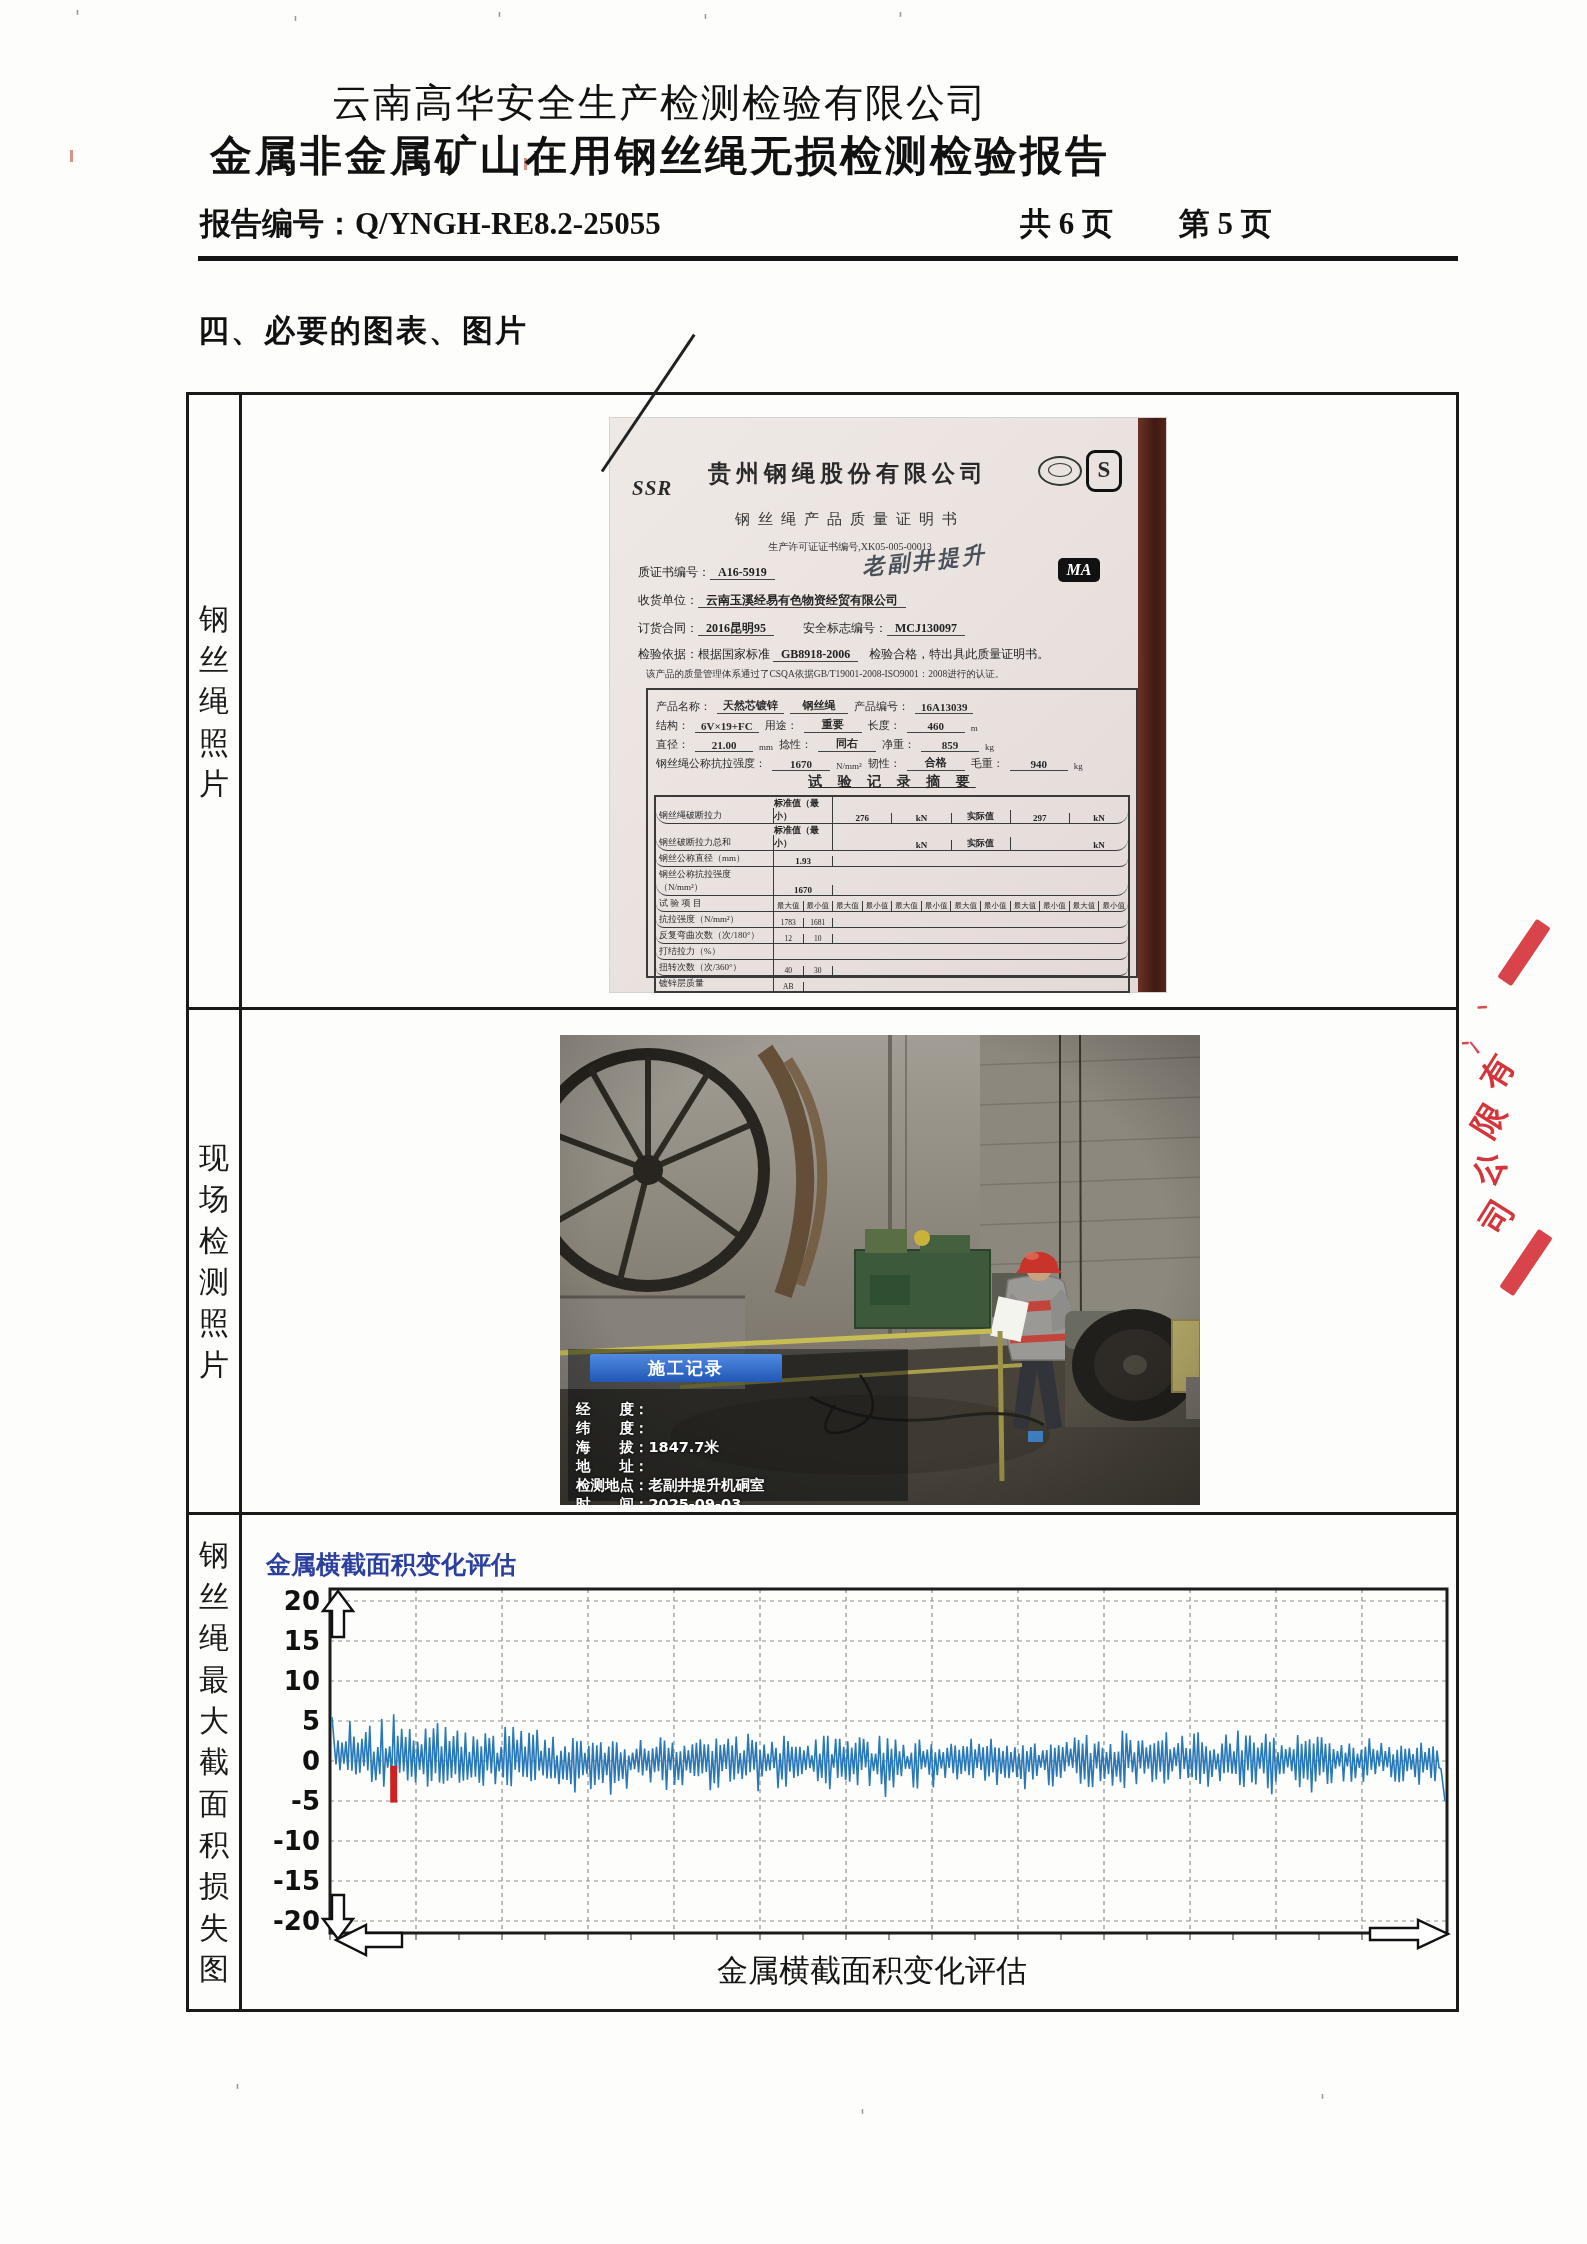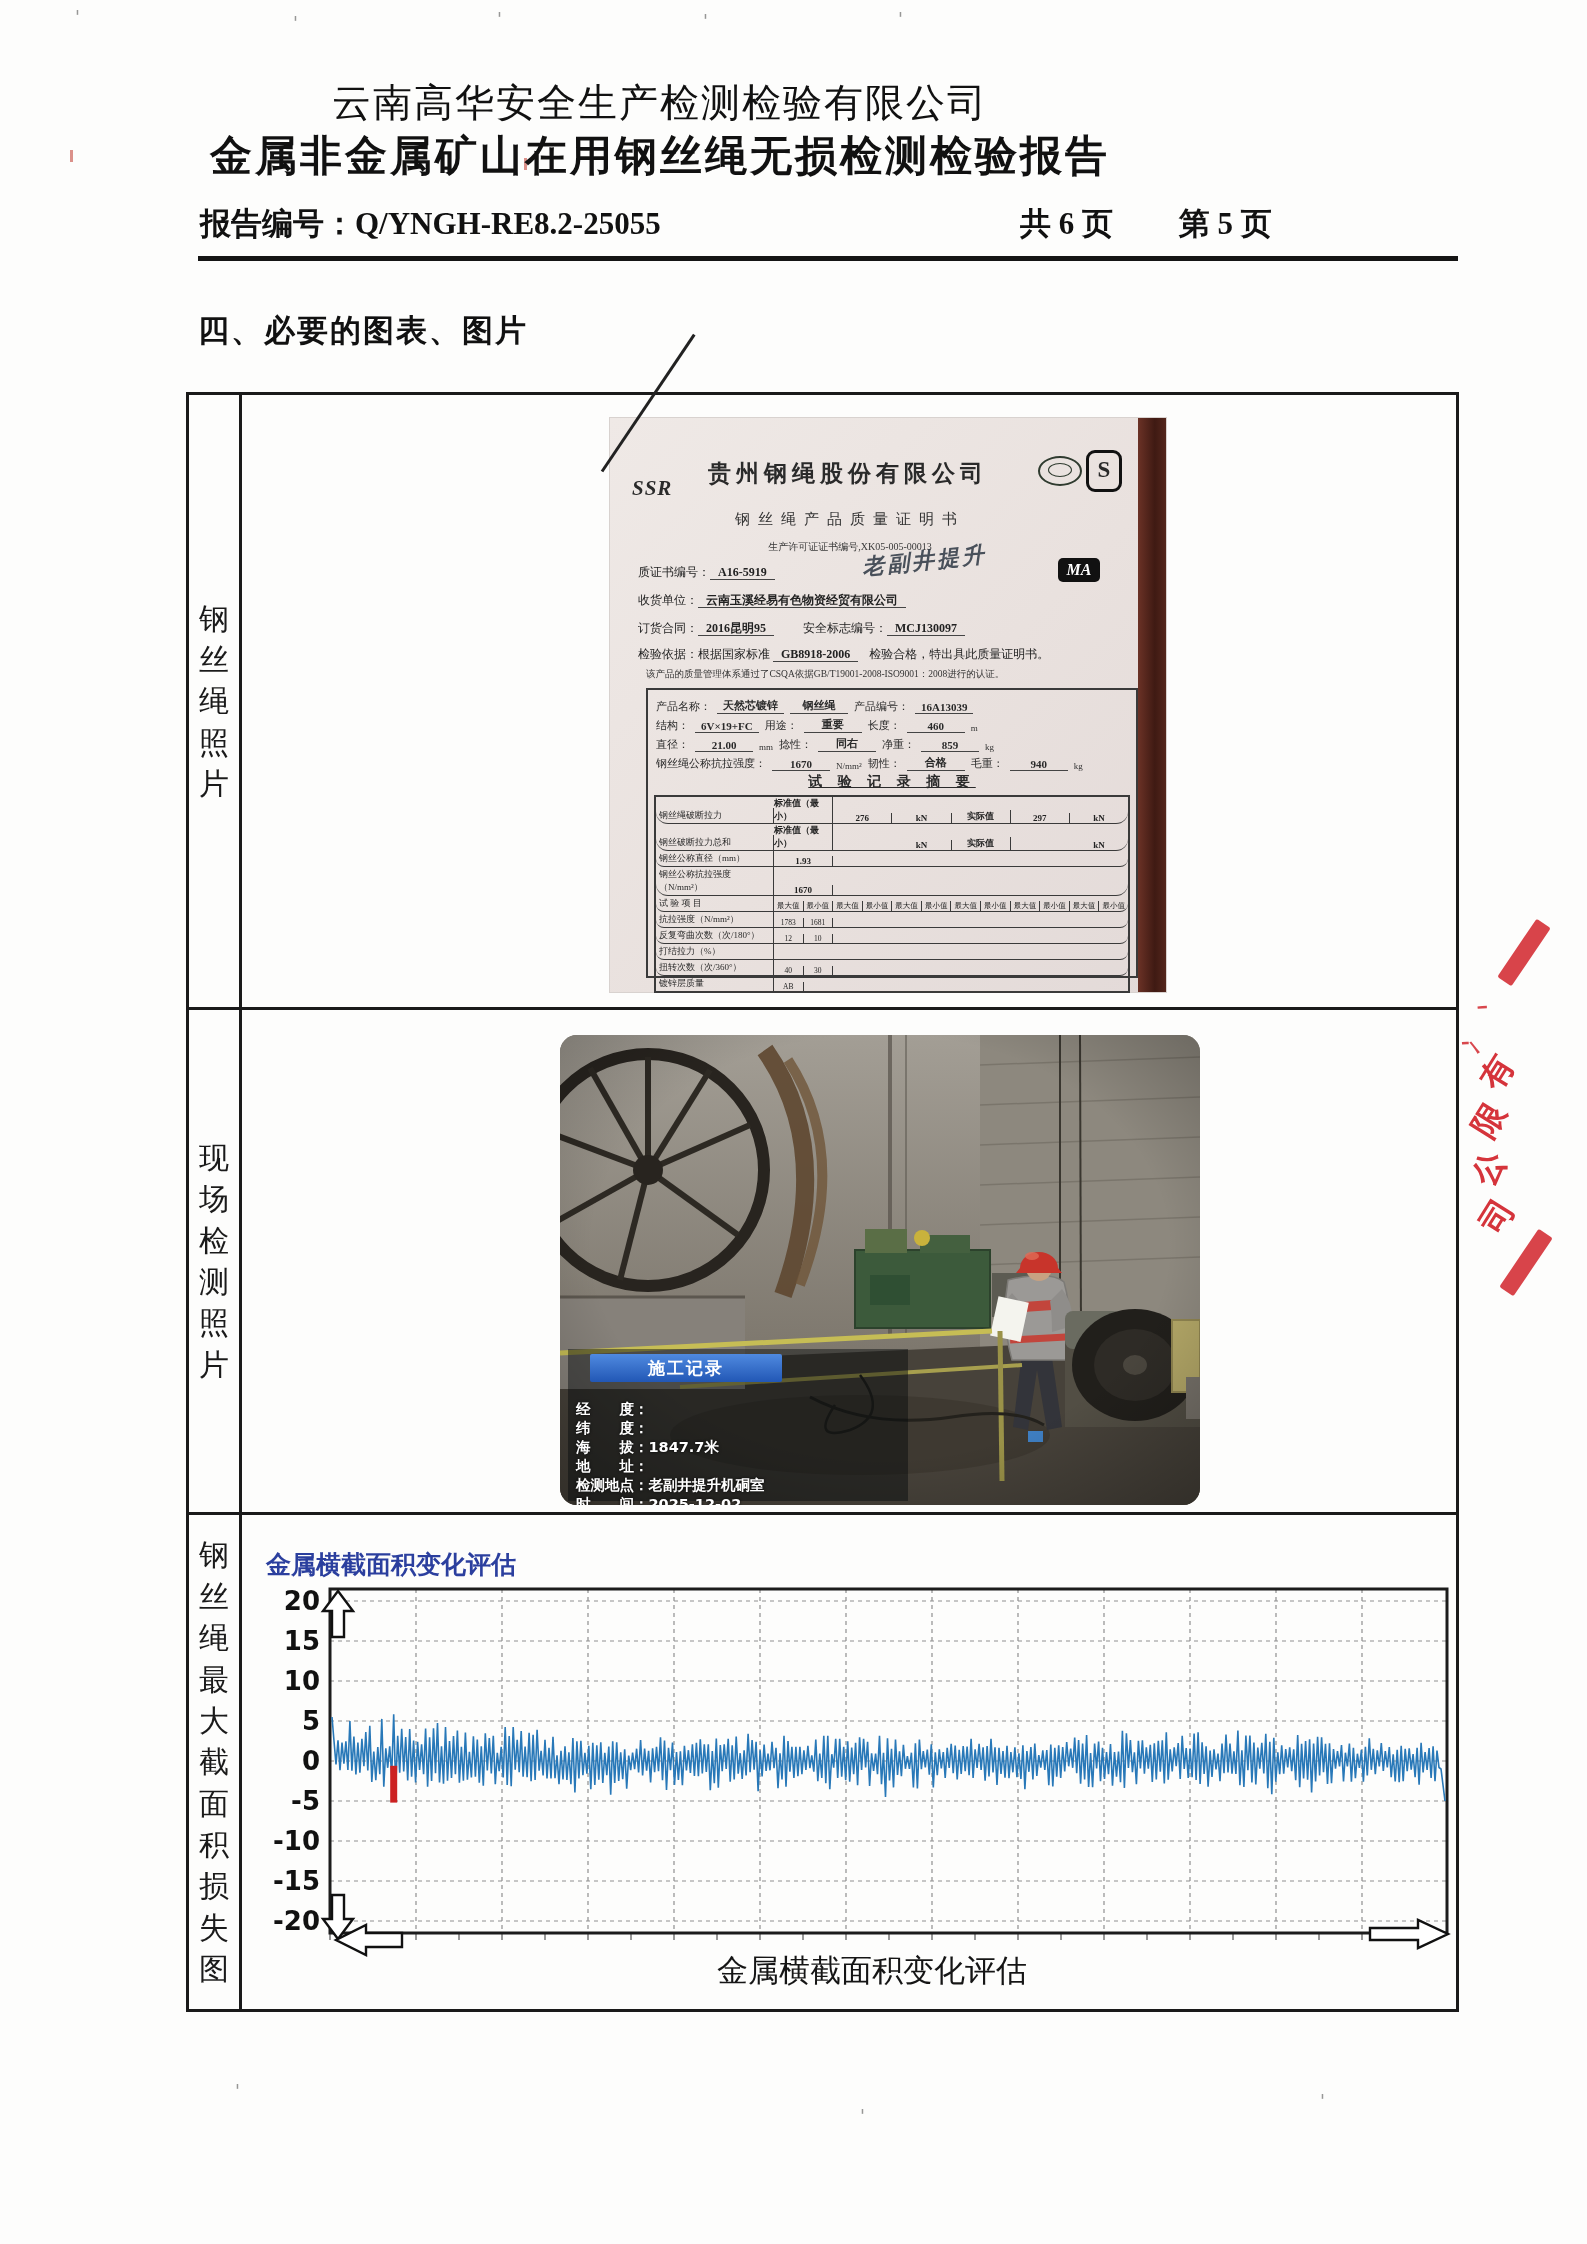--- a/index.html
+++ b/index.html
@@ -67,21 +67,21 @@
   .tcell:last-child{border-right:none;}
   .cert-bottom{position:absolute;left:24px;top:510px;font-size:11px;}
   .stamp-cap{position:absolute;left:330px;top:500px;font-size:10px;color:#333;letter-spacing:1px;}
   .stamp-circle{position:absolute;left:360px;top:492px;width:78px;height:78px;border:3px solid #4c525c;
         border-radius:50%;color:#4c525c;opacity:.85;}
   .stamp-circle .sc-top{position:absolute;left:0;top:12px;width:100%;text-align:center;font-size:7px;letter-spacing:1px;}
   .stamp-circle .sc-mid{position:absolute;left:0;top:30px;width:100%;text-align:center;font-size:13px;font-weight:bold;}
   .stamp-circle .sc-bot{position:absolute;left:0;bottom:10px;width:100%;text-align:center;font-size:7px;}
 
   
-  .photo{left:560px;top:1035px;width:640px;height:470px;background:#6f6a61;overflow:hidden;border-radius:17px;}
+  .photo{left:560px;top:1035px;width:640px;height:470px;background:#6f6a61;overflow:hidden;}
   .overlay{position:absolute;left:8px;bottom:4px;width:340px;height:152px;background:rgba(5,8,10,.45);}
   .overlay-title{position:absolute;left:22px;top:5px;width:192px;height:28px;border-radius:2px;
         background:linear-gradient(180deg,#4f8ae0,#2257b5);color:#fff;font-family:"DejaVu Sans",sans-serif;
         font-weight:bold;font-size:17px;text-align:center;line-height:28px;letter-spacing:2px;}
   .ov-fields{position:absolute;left:8px;top:38px;font-family:"DejaVu Sans",sans-serif;color:#fff;
         font-size:14.5px;font-weight:bold;line-height:19px;text-shadow:0 0 3px #000;white-space:nowrap;margin-top:13px;}
 
   
   .chart-wrap{left:252px;top:1543px;width:1210px;height:460px;}
 
@@ -457,21 +457,21 @@
       <rect x="0" y="0" width="640" height="470" fill="url(#vg)"></rect>
     </svg>
     <div class="overlay">
       <div class="overlay-title">施工记录</div>
       <div class="ov-fields">
           <div>经　　度：</div>
           <div>纬　　度：</div>
           <div>海　　拔：1847.7米</div>
           <div>地　　址：</div>
           <div>检测地点：老副井提升机硐室</div>
-          <div>时　　间：2025-12-02</div>
+          <div>时　　间：2025-09-03</div>
         </div>
     </div>
   </div>
 
   <div class="abs chart-wrap">
     <svg id="loss-chart" width="1210" height="460" viewBox="0 0 1210 460">
         <text x="14" y="30" font-size="25" font-weight="bold" fill="#2b3f9e" font-family="&quot;DejaVu Sans&quot;,sans-serif">金属横截面积变化评估</text>
         <line x1="78" y1="58" x2="1195" y2="58" stroke="#8f8f8f" stroke-width="1.2" stroke-dasharray="4 4"></line>
         <text x="68" y="67" font-size="26" font-weight="600" fill="#111" text-anchor="end" font-family="&quot;DejaVu Sans&quot;,sans-serif">20</text>
         <line x1="78" y1="98" x2="1195" y2="98" stroke="#8f8f8f" stroke-width="1.2" stroke-dasharray="4 4"></line>

